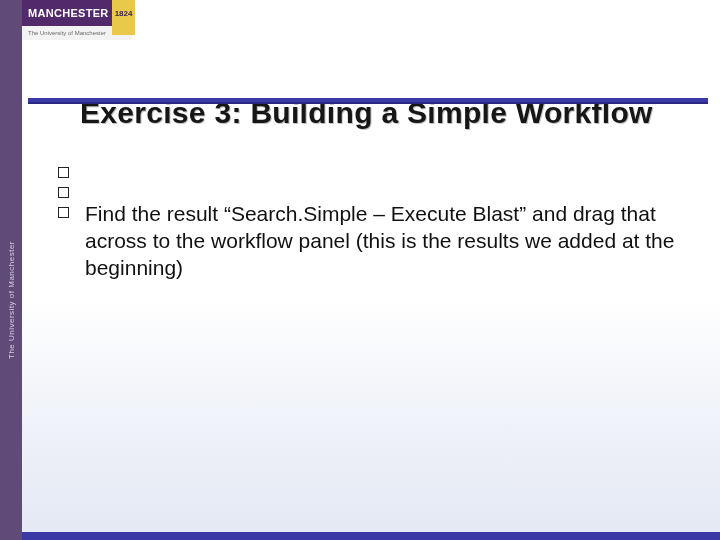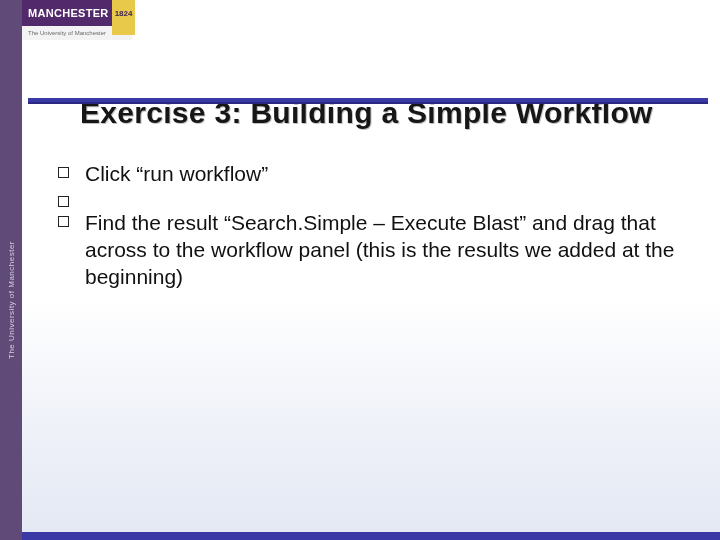--- a/index.html
+++ b/index.html
@@ -141,21 +141,20 @@
     <div class="logo-sub">The University of Manchester</div>
   </div>
 
   <div class="title">Exercise 3: Building a Simple Workflow</div>
   <div class="title-underline"></div>
 
   <div class="content">
 
     <div class="bullet-row">
       <div class="bullet-marker"></div>
-      <div class="bullet-text">Click “run workflow”</div>
     </div>
 
 
     <div class="bullet-row">
       <div class="bullet-marker"></div>
     </div>
 
     <div class="bullet-row">
       <div class="bullet-marker"></div>
       <div class="bullet-text">Find the result “Search.Simple – Execute Blast” and drag that across to the workflow panel (this is the results we added at the beginning)</div>

